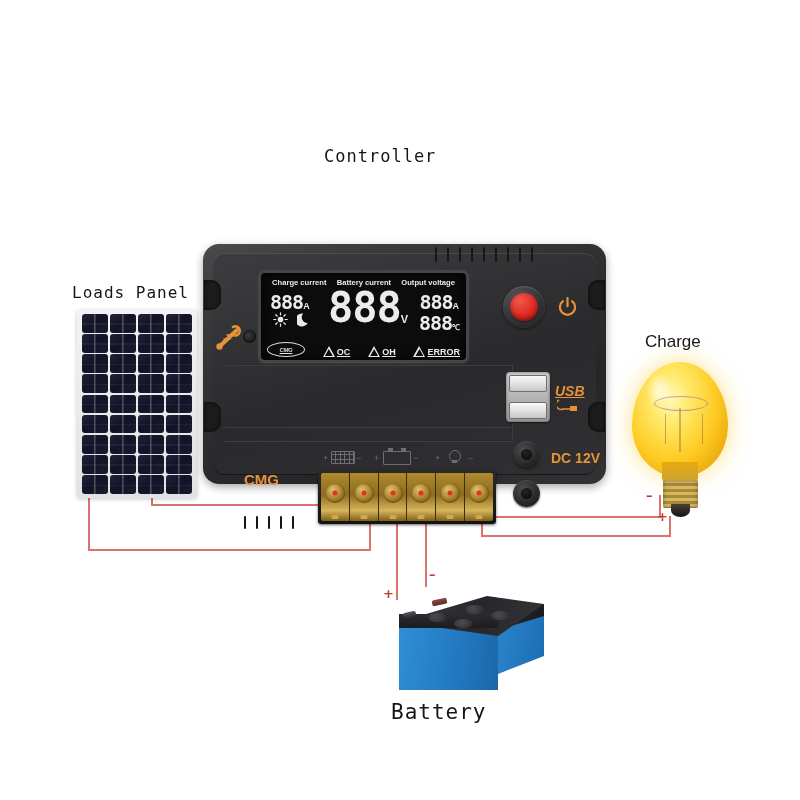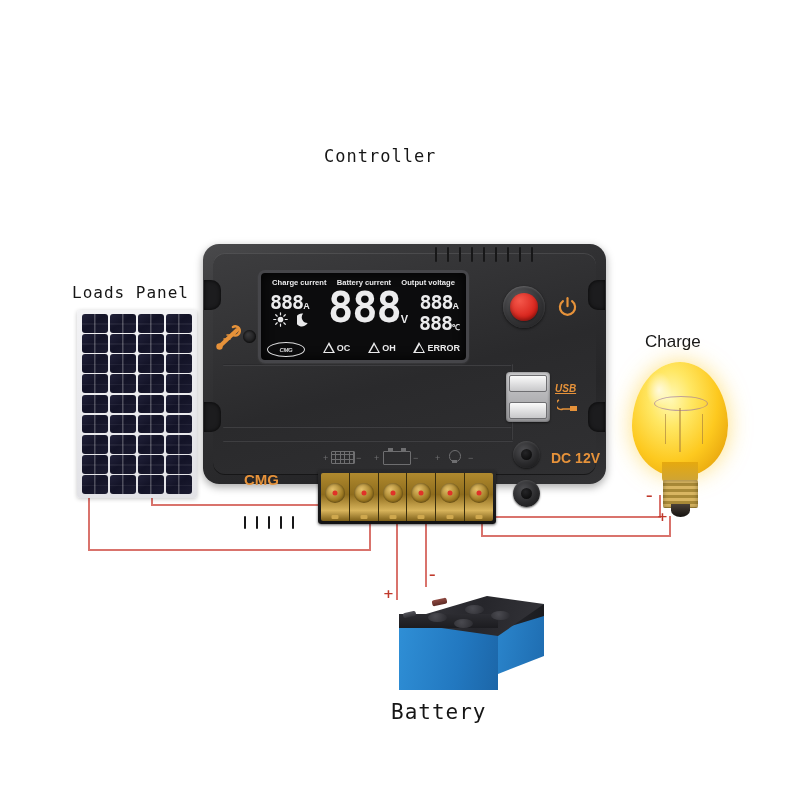--- a/index.html
+++ b/index.html
@@ -46,22 +46,22 @@
   
   #lcd{position:absolute;left:55px;top:26px;width:205px;height:87px;background:#0c0c0d;
        border-radius:7px;border:3px solid #46464a;
        box-shadow:inset 0 0 12px rgba(0,0,0,.95), 0 1px 2px rgba(255,255,255,.08);}
   .lcd-hdr{position:absolute;top:5px;left:0;right:0;display:flex;justify-content:space-around;
        padding:0 6px;font-size:7.6px;color:#e9e9ea;font-family:"Liberation Sans",sans-serif;
        font-weight:700;}
   .seg{font-family:"DejaVu Sans Mono",monospace;font-weight:700;color:#ececed;
        letter-spacing:-1px;}
   .unit{font-family:"Liberation Sans",sans-serif;font-weight:700;color:#ececed;}
-  .warnrow{position:absolute;bottom:3px;left:6px;right:6px;display:flex;align-items:flex-start;
-       justify-content:space-between;color:#e9e9ea;font-size:9px;font-weight:700;}
+  .warnrow{position:absolute;bottom:3px;left:6px;right:6px;display:flex;align-items:flex-end;
+       justify-content:space-between;color:#e9e9ea;font-size:9px;font-weight:700;text-decoration:underline;}
   .tri{display:inline-block;width:0;height:0;border-left:6px solid transparent;
        border-right:6px solid transparent;border-bottom:11px solid #e9e9ea;position:relative;
        vertical-align:middle;}
   .tri::after{content:"";position:absolute;left:-4px;top:3px;width:8px;height:7px;
        background:#0c0c0d;clip-path:polygon(50% 0,100% 100%,0 100%);}
   .warnitem{display:flex;align-items:center;gap:2px;}
   .logo-oval{width:36px;height:13px;border:1.4px solid #dcdcdd;border-radius:50%;
        display:flex;align-items:center;justify-content:center;font-size:6px;
        font-style:italic;color:#dcdcdd;letter-spacing:-.4px;}
 
@@ -362,21 +362,21 @@
         <path d="M10 1.2v8.4" stroke="#e6923a" stroke-width="2.3" stroke-linecap="round"></path>
       </svg>
     </div>
 
     <div class="brand" style="left:41px;top:227px;font-size:15px;">CMG</div>
 
     <div id="usbport">
       <span></span>
       <span></span>
     </div>
-    <div class="brand" style="left:352px;top:139px;font-size:10px;font-style:italic;text-decoration:underline;">USB</div>
+    <div class="brand" style="left:352px;top:139px;font-size:14px;font-style:italic;text-decoration:underline;">USB</div>
     <div style="position:absolute;left:354px;top:155px;">
       <svg width="22" height="14" viewBox="0 0 22 14">
         <path d="M2 1 a4 4 0 0 0 4 9 h8" stroke="#e6923a" stroke-width="1.5" fill="none"></path>
         <rect x="13" y="7" width="7" height="5" fill="#e6923a"></rect>
       </svg>
     </div>
 
     <div class="jack" style="left:310px;top:197px;"></div>
     <div class="jack" style="left:310px;top:236px;"></div>
     <div class="brand" style="left:348px;top:206px;font-size:14px;">DC 12V</div>

